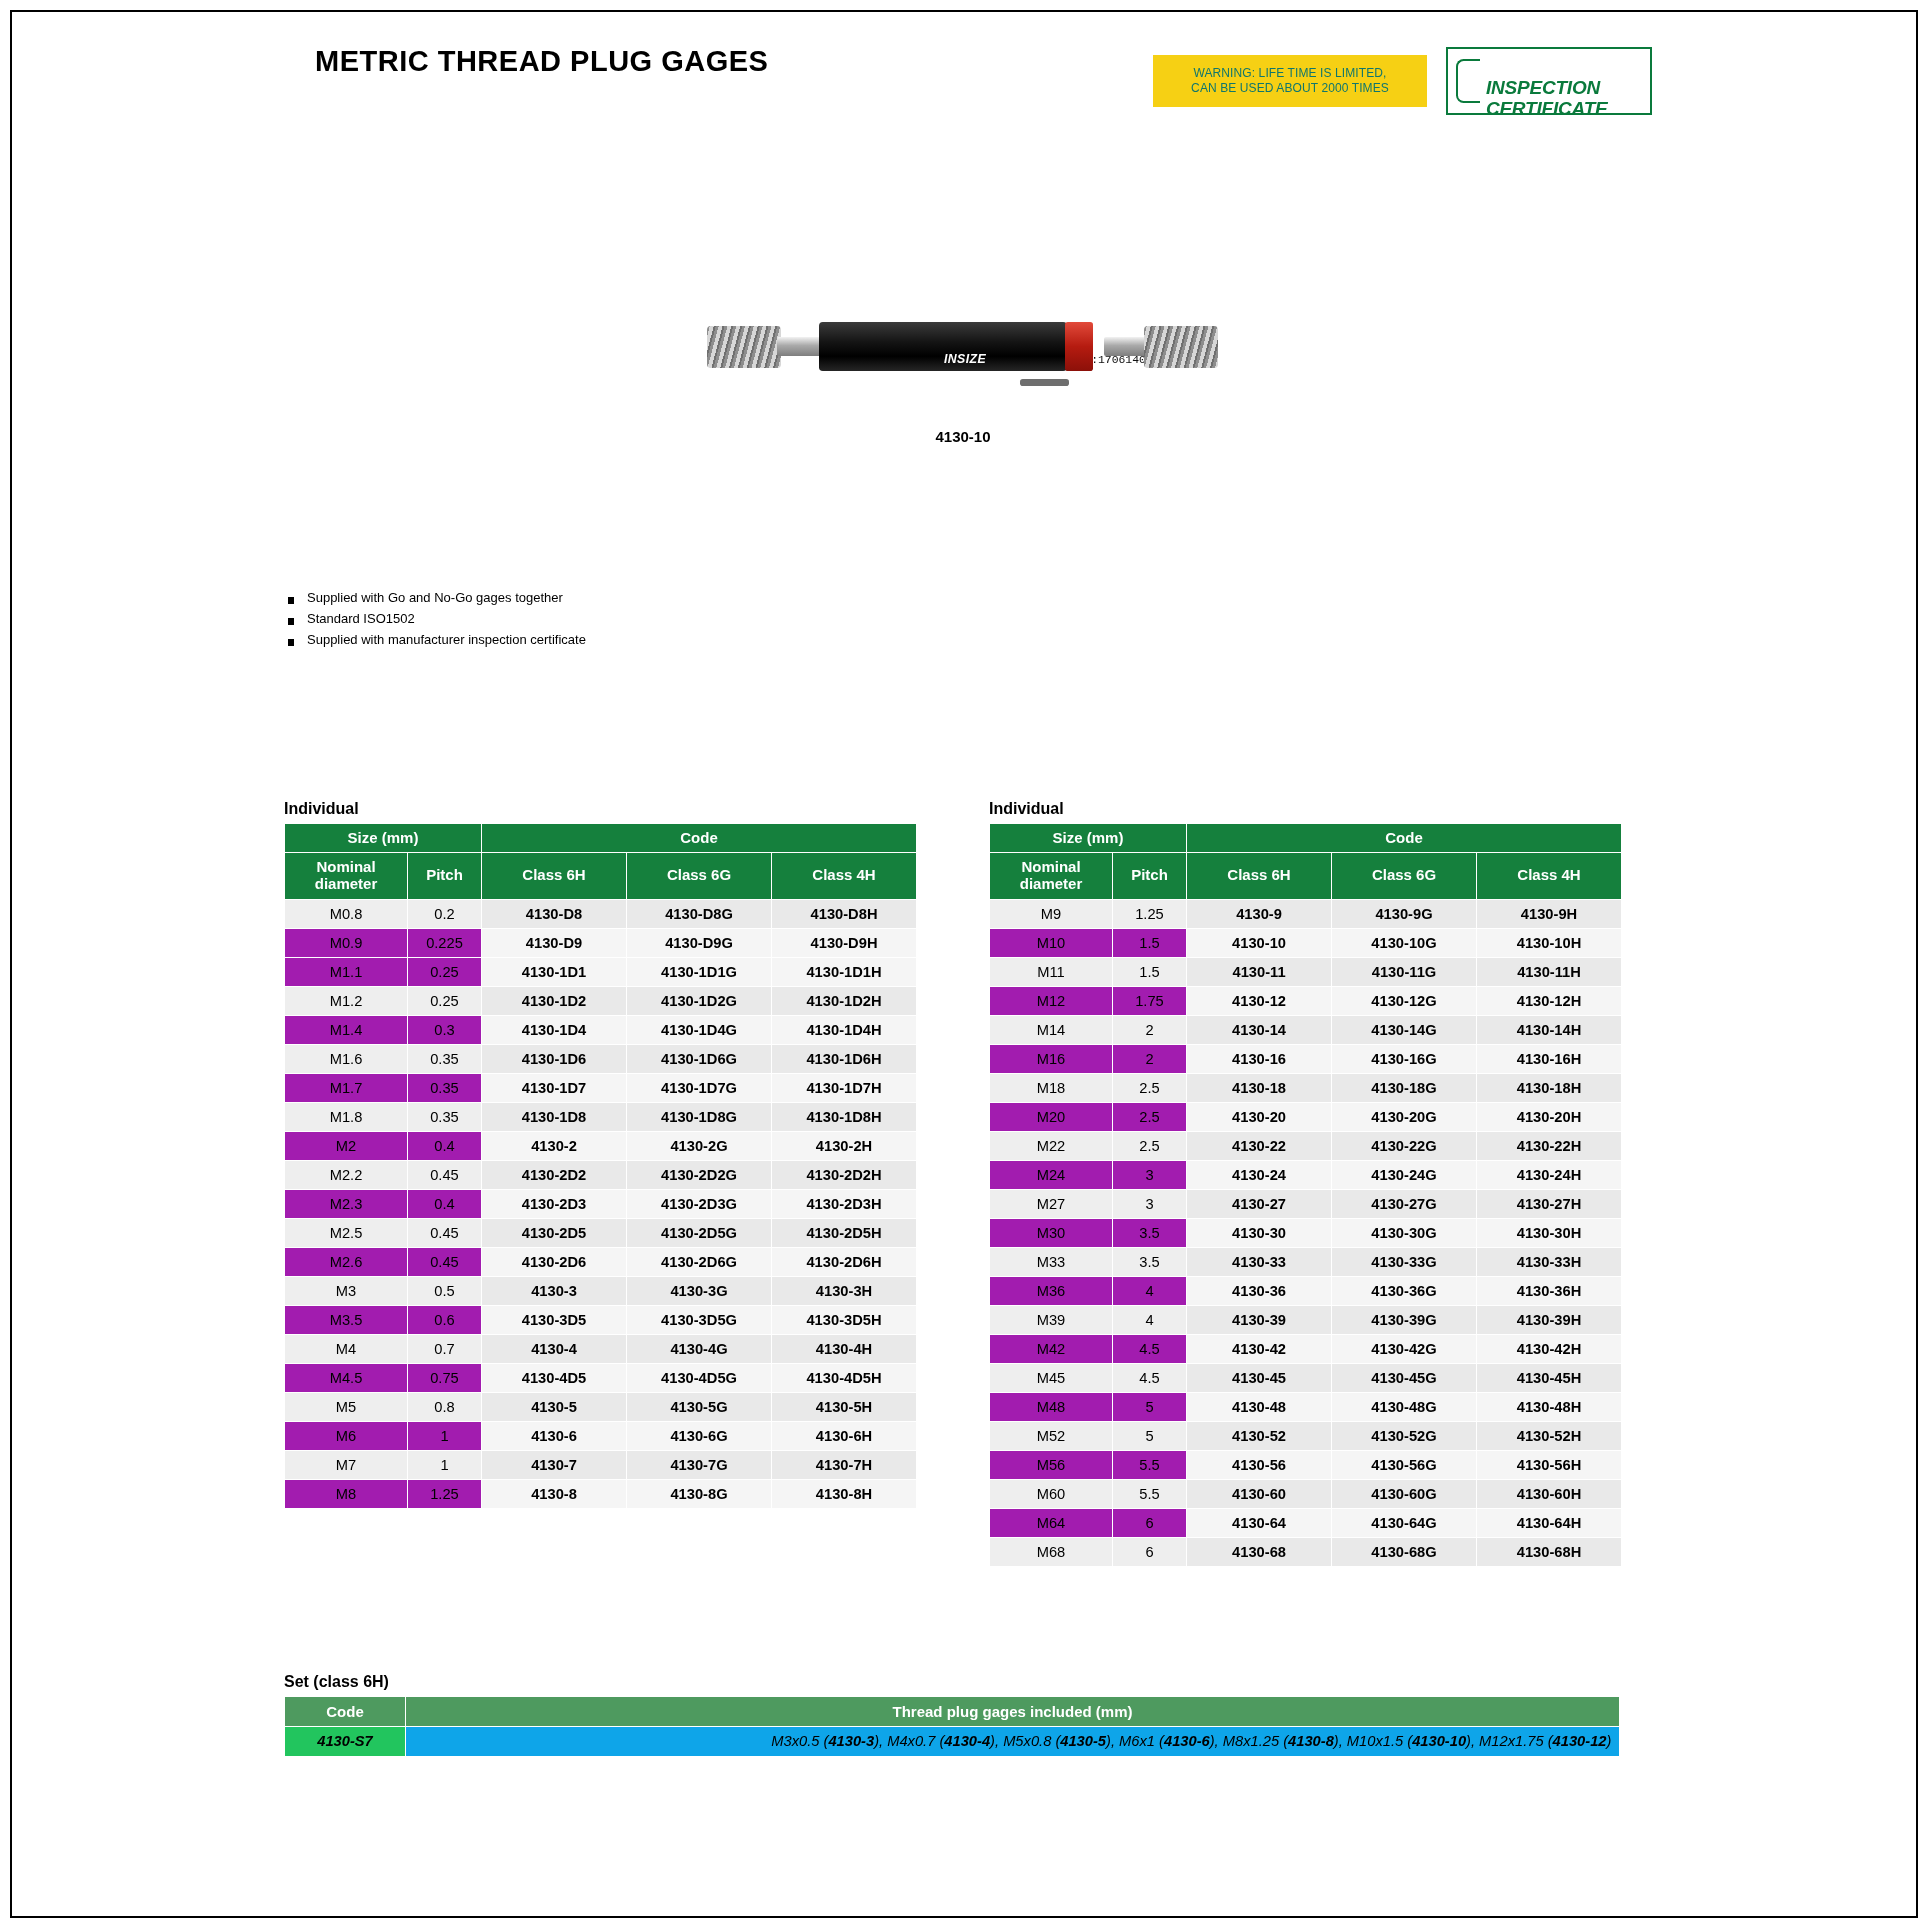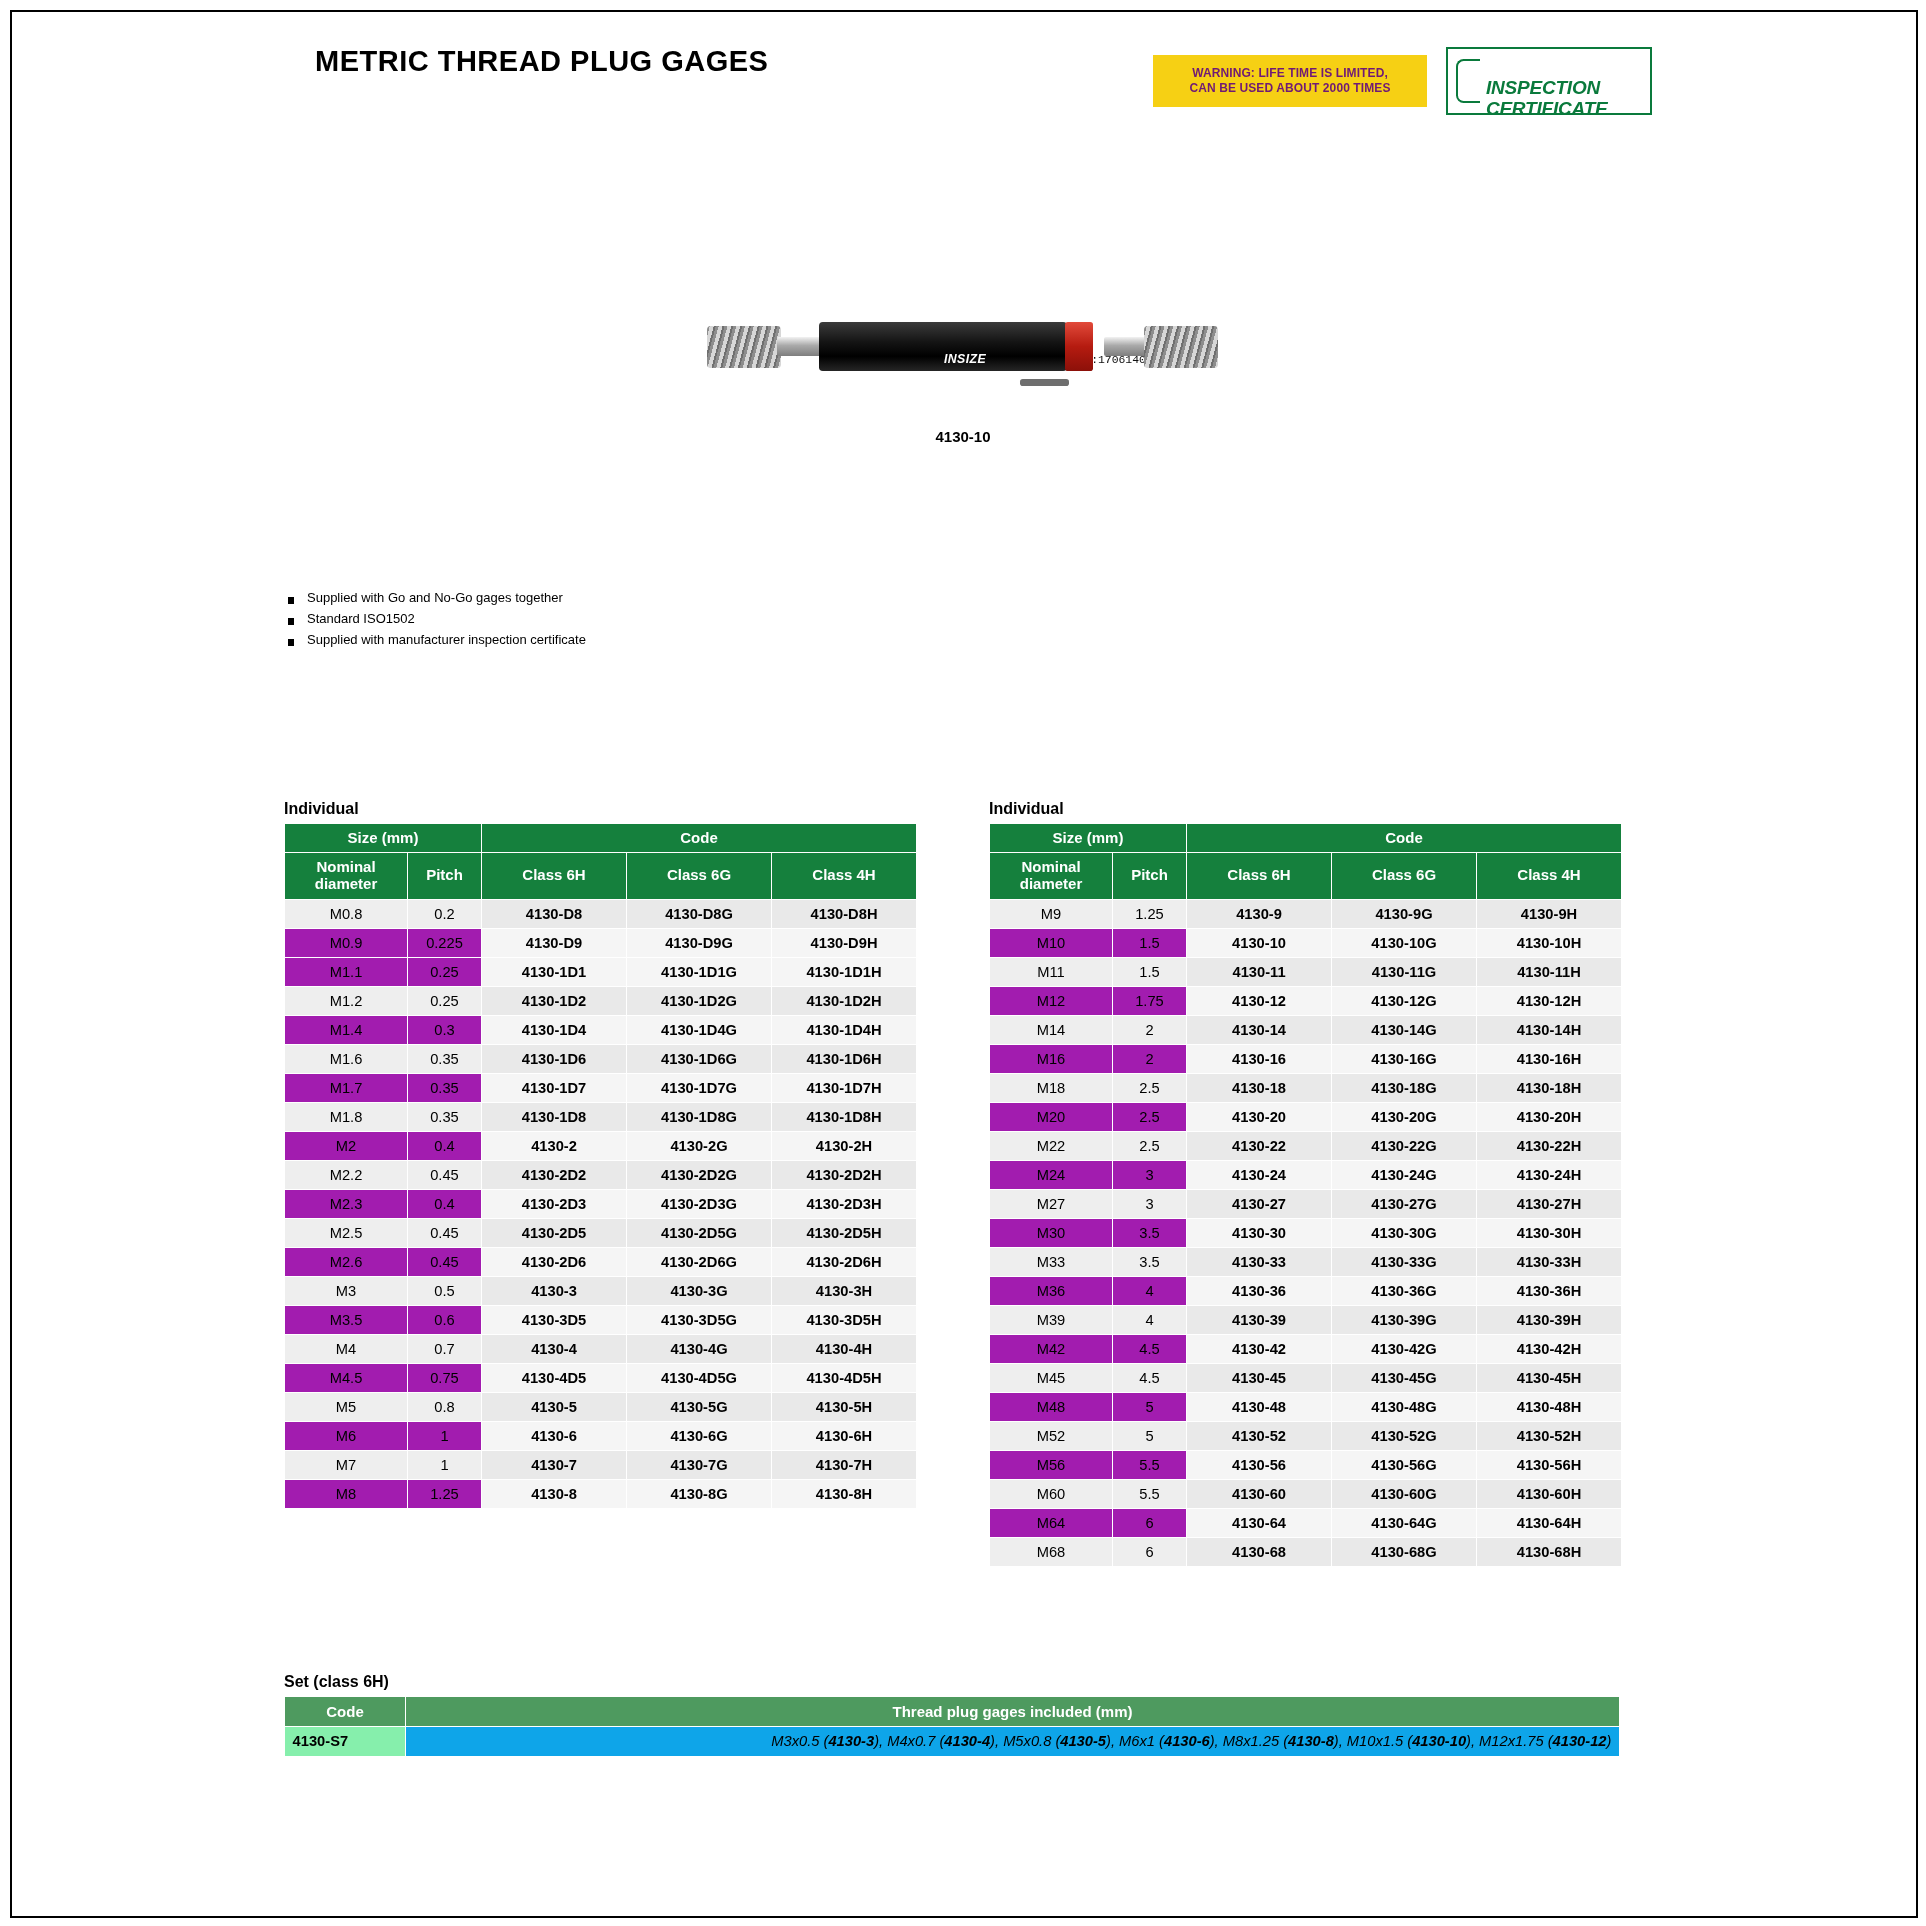--- a/index.html
+++ b/index.html
@@ -40,22 +40,22 @@
     width: 274px; height: 52px;
     background: #f6d014;
     display: flex;
     flex-direction: column;
     align-items: center;
     justify-content: center;
     line-height: 1.25;
   }
   .warning-badge div {
     font-size: 12px;
-    font-weight: bold;
-    color: #701a75;
+    font-weight: normal;
+    color: #0f766e;
     letter-spacing: 0.1px;
   }
   .cert-badge {
     position: absolute;
     left: 1446px; top: 47px;
     width: 206px; height: 68px;
     border: 2.8px solid #0a7a3c;
     display: flex;
     align-items: center;
     padding-left: 3.8px;
@@ -233,24 +233,25 @@
     padding: 0 7.6px;
   }
   table.settab thead th {
     background: #4e9a5f;
     color: #fff;
     font-weight: bold;
     font-size: 15px;
     text-align: center;
   }
   table.settab td.set-code {
-    background: #86efac;
-    font-weight: bold;
-    text-align: left;
+    background: #22c55e;
+    font-weight: bold;
+    text-align: center;
     width: 121px;
+    font-style: italic;
   }
   table.settab td.set-list {
     background: #0ea5e9;
     text-align: right;
     font-style: italic;
   }
   table.settab td.set-list b { font-weight: bold; }
 </style>
 </head>
 <body>

